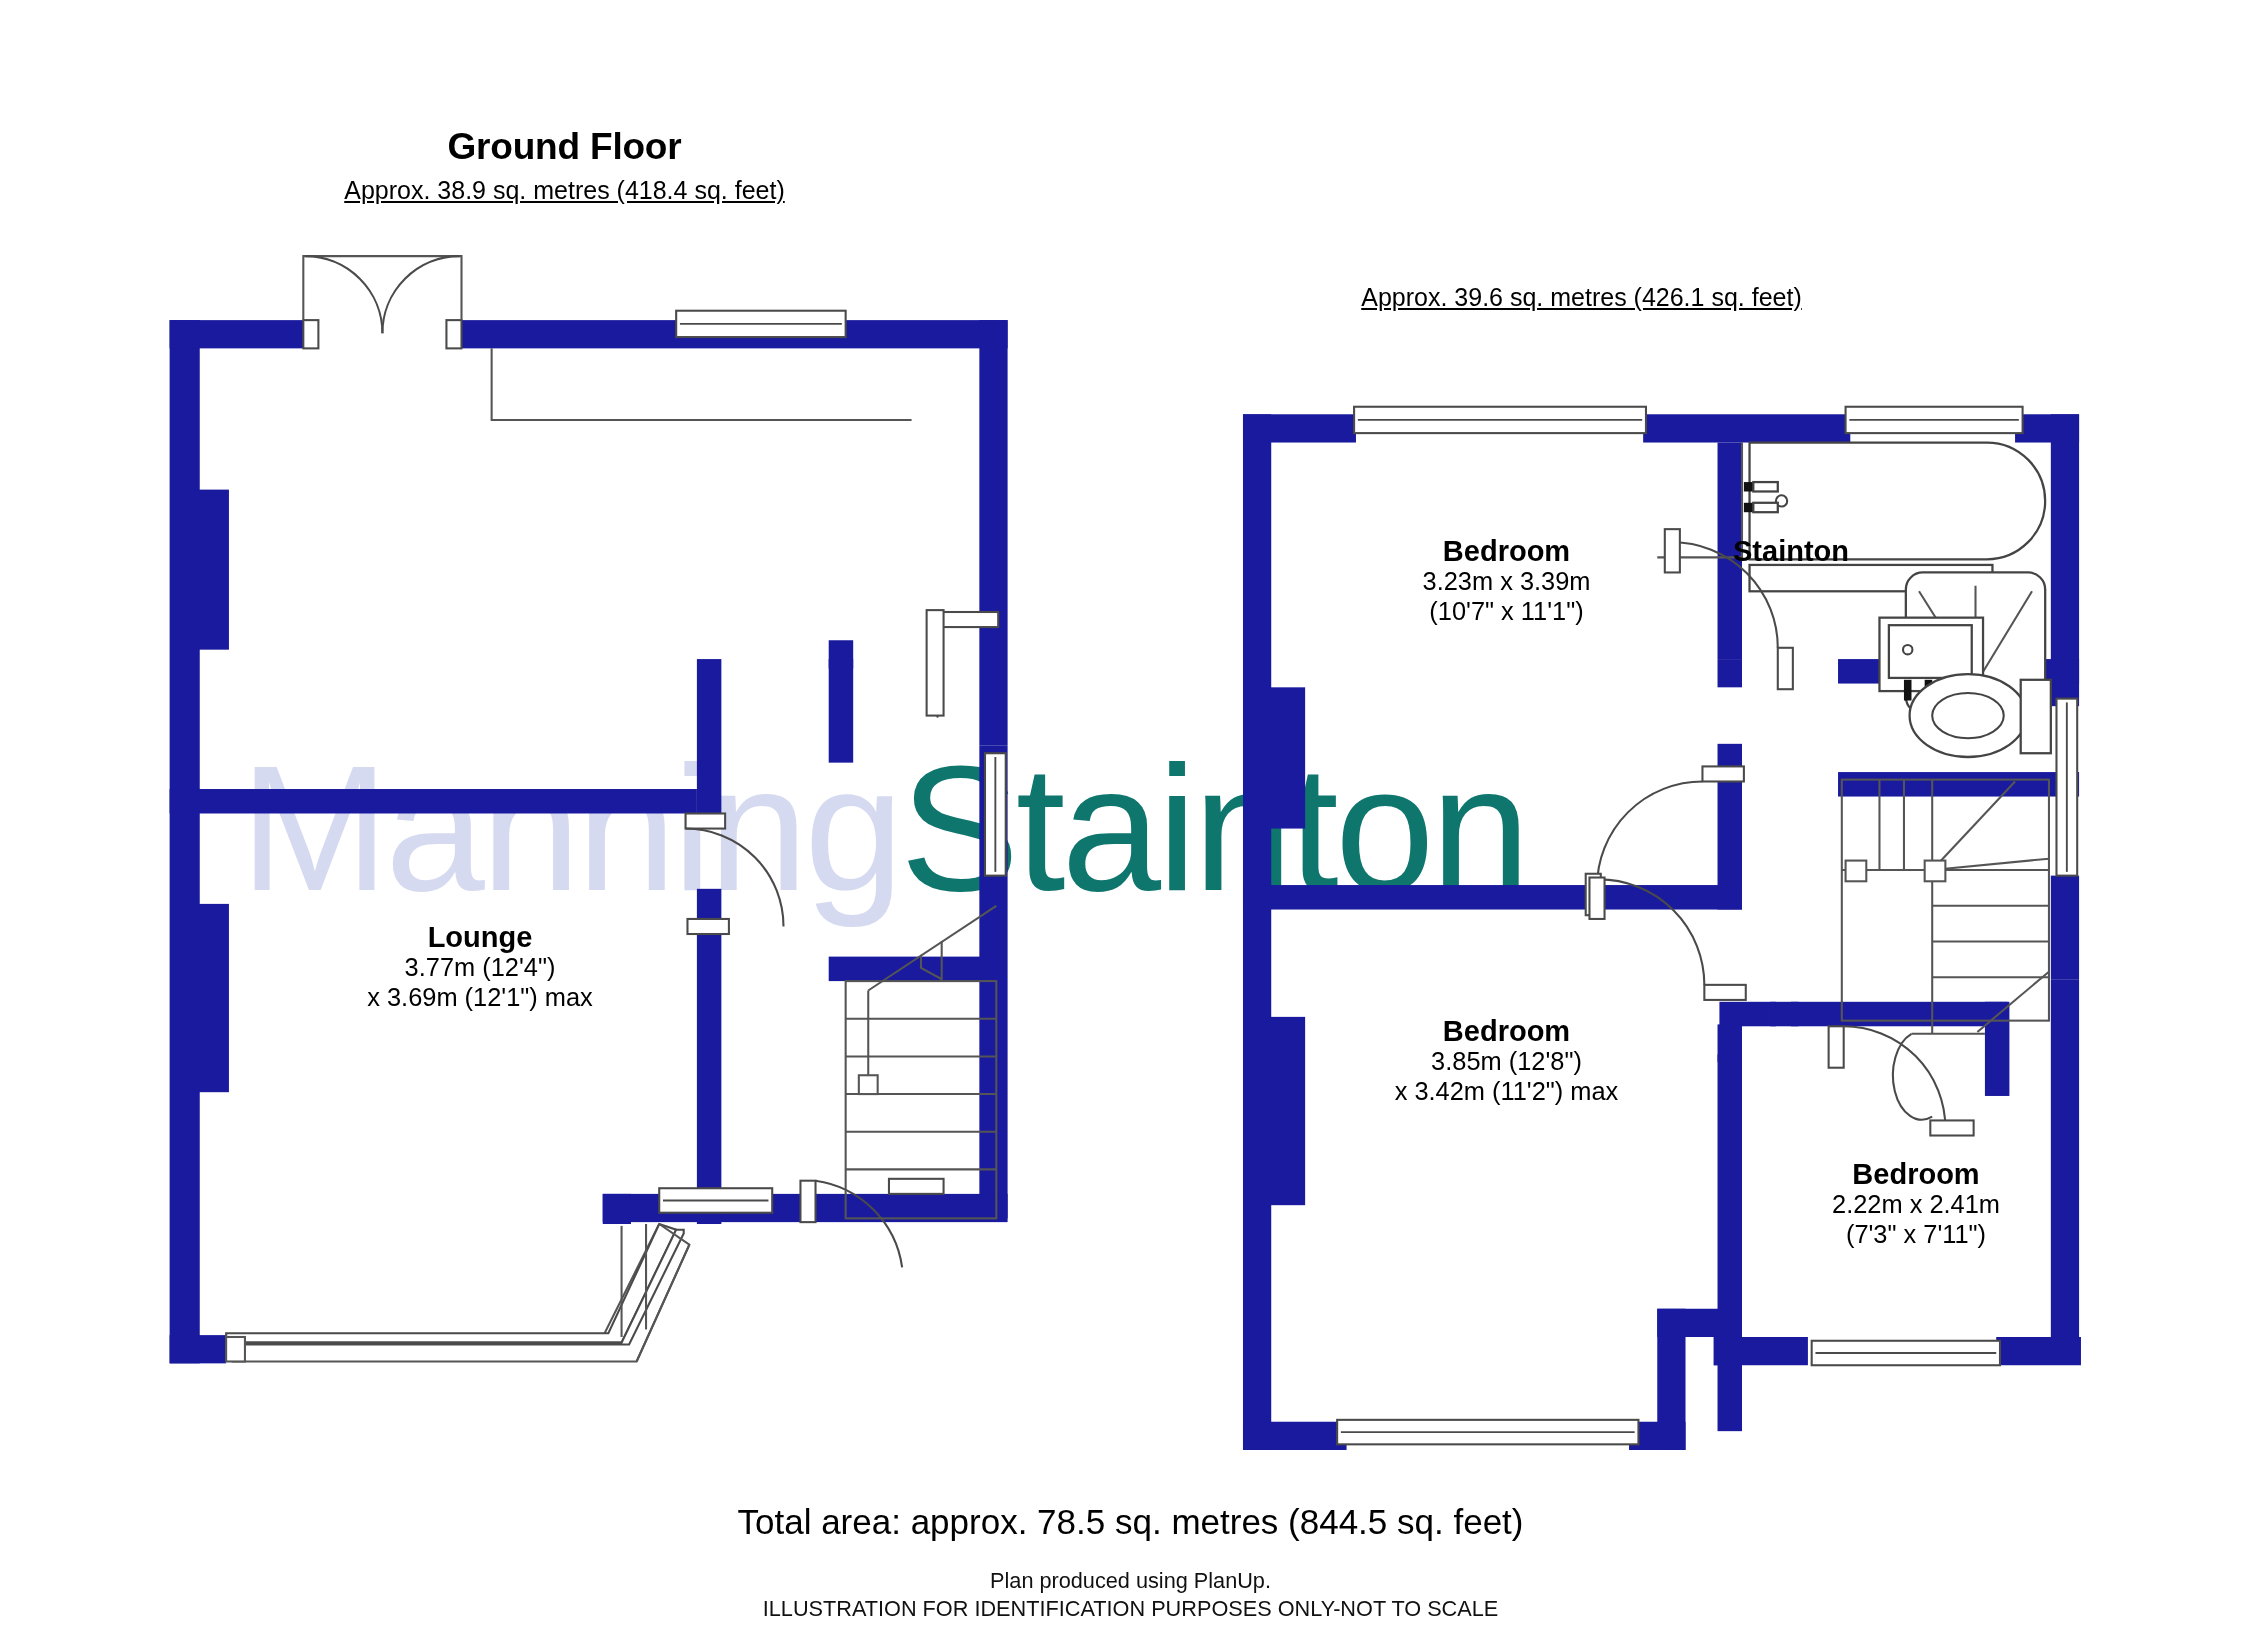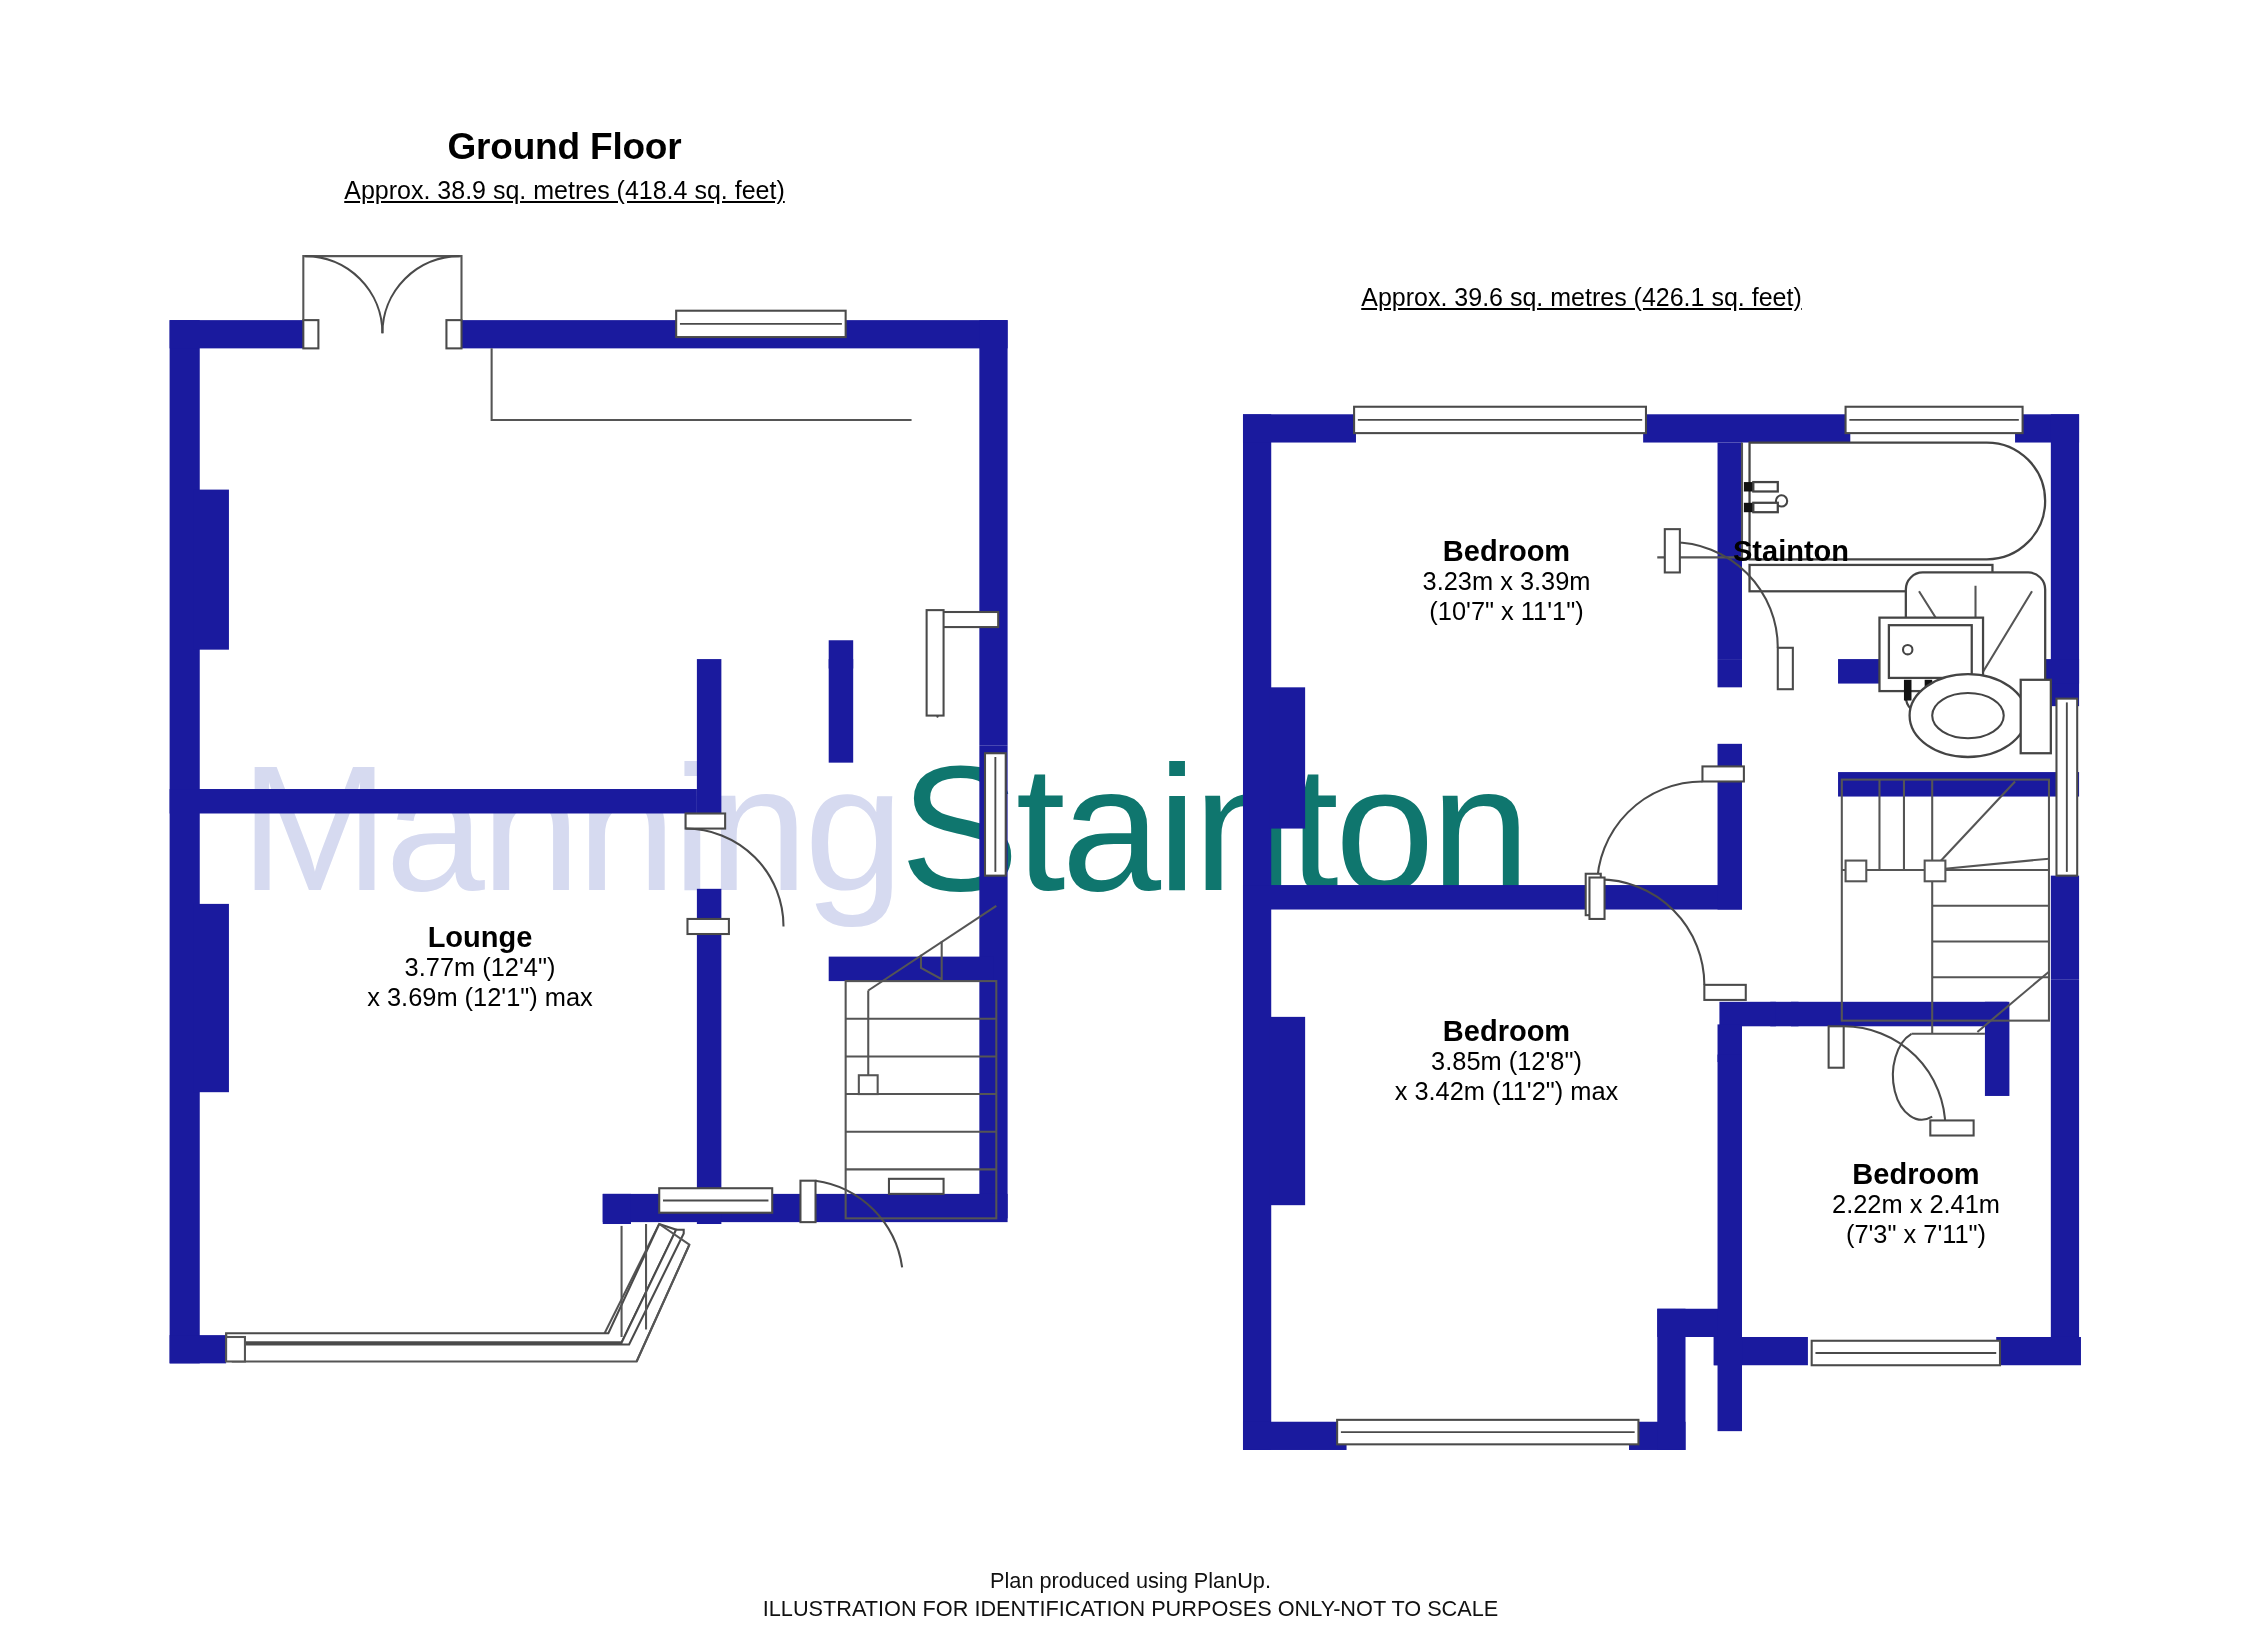--- a/index.html
+++ b/index.html
@@ -363,20 +363,23 @@
     <div class="room-dims">3.85m (12'8")</div>
     <div class="room-dims">x 3.42m (11'2") max</div>
   </div>
 
   <div class="label" style="left:1753px; top:1158px; width:326px;">
     <div class="room-name">Bedroom</div>
     <div class="room-dims">2.22m x 2.41m</div>
     <div class="room-dims">(7'3" x 7'11")</div>
   </div>
 
+  <div class="label" style="left:377px; top:1503px; width:1507px;">
+    <div class="total-area">Total area: approx. 78.5 sq. metres (844.5 sq. feet)</div>
+  </div>
 
   <div class="label" style="left:377px; top:1567px; width:1507px;">
     <div class="disclaimer">Plan produced using PlanUp.</div>
     <div class="disclaimer">ILLUSTRATION FOR IDENTIFICATION PURPOSES ONLY-NOT TO SCALE</div>
   </div>
 
 </div>
 
 
 </body></html>

